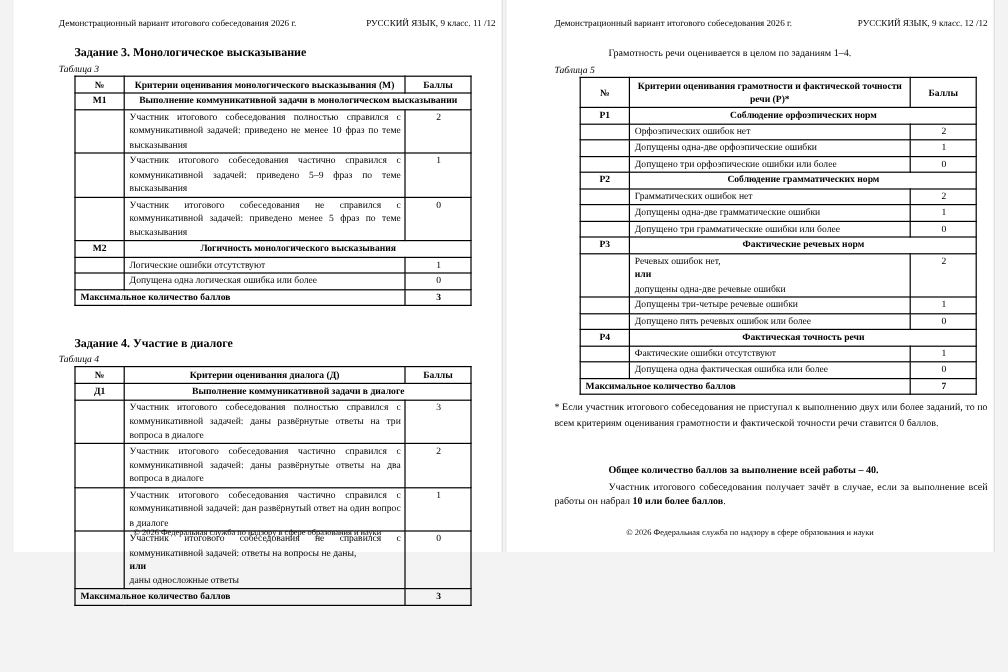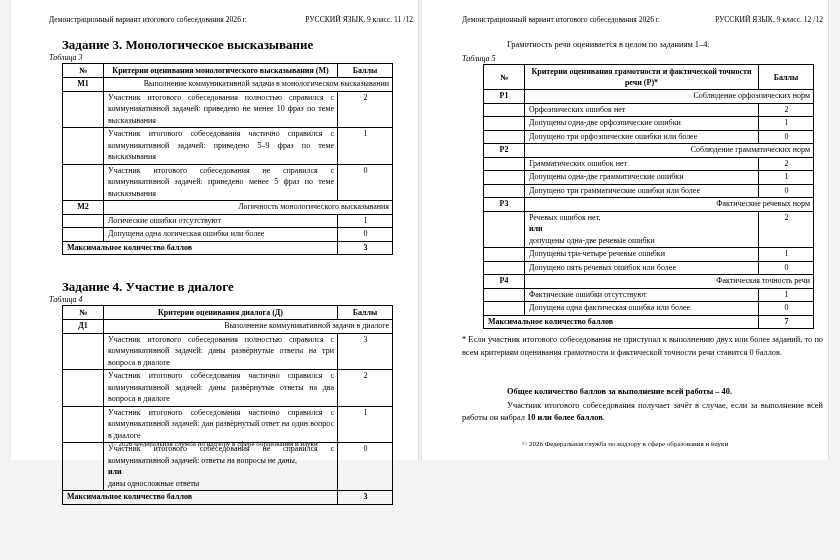--- a/index.html
+++ b/index.html
@@ -15,42 +15,42 @@
   #page-left  { left:10px;  width:409px; border-left:1px solid #ececec; border-right:1px solid #dcdcdc; }
   #page-right { left:421px; width:408px; border-left:1px solid #e4e4e4; border-right:1px solid #dcdcdc; }
   .page-inner { position:relative; height:100%; box-sizing:border-box; }
   #page-left  .page-inner { padding:15px 5px 0 38px; }
   #page-right .page-inner { padding:15px 5px 0 40px; }
 
   .pheader {
     display:flex; justify-content:space-between; align-items:baseline;
     font-size:7.6px; line-height:9px; white-space:nowrap;
   }
-  .section-title { font-weight:bold; font-size:13px; line-height:11px; margin:15px 0 0 13px; }
+  .section-title { font-weight:bold; font-size:10px; line-height:11px; margin:15px 0 0 13px; }
   #page-left .mt-task4 { margin-top:26px; }
   .tbl-caption { text-align:left; font-style:italic; font-size:8px; line-height:9px; margin-top:3px; }
 
   table.crit-table {
     border-collapse:collapse; width:331px; border:1.5px solid #000;
     margin-top:1px;
   }
   #page-left  table.crit-table { margin-left:13px; }
   #page-right table.crit-table { margin-left:21px; }
   .crit-table th, .crit-table td { border:1px solid #000; font-size:8px; }
   .crit-table th {
     font-weight:bold; text-align:center; vertical-align:middle;
     padding:1px 2px; line-height:11px;
   }
   .crit-table th.col-num   { width:36px; }
   .crit-table th.col-score { width:50px; }
   .crit-table td { vertical-align:top; line-height:11.5px; padding:0 3px 1px 4px; }
   .crit-table td.num   { text-align:center; font-weight:bold; padding:0 1px; }
   .crit-table td.crit  { text-align:justify; }
   .crit-table td.score { text-align:center; }
-  .crit-table tr.row-section td.crit-span { font-weight:normal; text-align:right; }
+  .crit-table tr.row-section td.crit-span { font-weight:bold; text-align:center; }
   .crit-table tr.row-max td.max-label { font-weight:bold; }
   .crit-table tr.row-max td.score { font-weight:bold; }
   .bold-line { font-weight:bold; }
 
   .intro-par { font-size:8.4px; line-height:12px; margin:15px 0 0 0; text-indent:45px; }
   .footnote  { font-size:8.3px; line-height:12.5px; text-align:justify; margin-top:5px; }
   .total-par { font-size:8.4px; line-height:12.5px; font-weight:bold; text-indent:45px; margin-top:27px; }
   .pass-par  { font-size:8.4px; line-height:12.5px; text-align:justify; text-indent:45px; margin-top:1px; }
 
   .pfooter {

